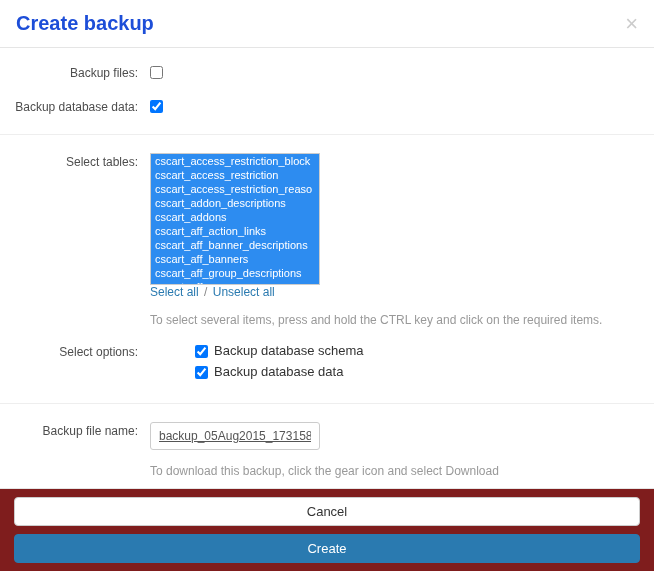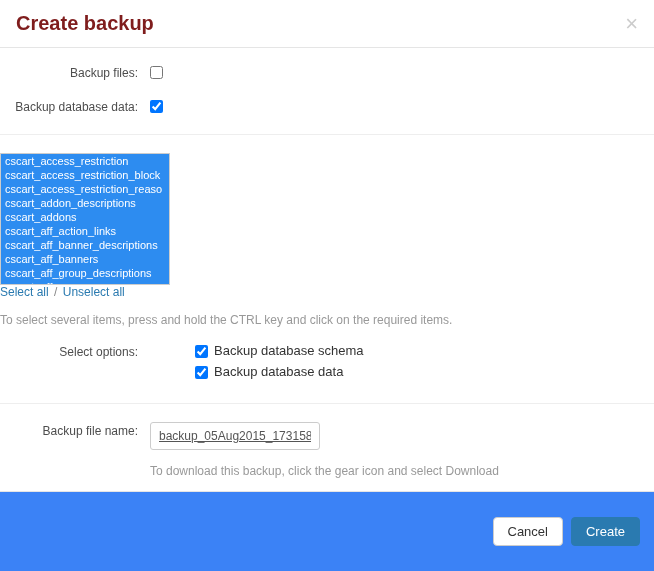--- a/index.html
+++ b/index.html
@@ -1,18 +1,18 @@
 <!DOCTYPE html>
 <html><head>
 <meta charset="utf-8">
 <style>
 * { box-sizing: border-box; margin: 0; padding: 0; }
 body { font-family: Arial, Helvetica, sans-serif; font-size: 13px; color: #333; background: #fff; width: 654px; height: 571px; overflow: hidden; position: relative; }
 .modal-header { padding: 12px 16px; border-bottom: 1px solid #e5e5e5; display: flex; justify-content: space-between; align-items: center; }
-.modal-header h3 { font-size: 20px; font-weight: bold; color: #7f1d1d; }
+.modal-header h3 { font-size: 20px; font-weight: bold; color: #1d4ed8; }
 .close-btn { font-size: 22px; color: #ccc; cursor: pointer; background: none; border: none; line-height: 1; }
 .modal-body { padding: 0; height: 480px; overflow-y: scroll; }
 .form-row { display: flex; align-items: flex-start; padding: 8px 16px 8px 0; }
 .form-row.first { padding-top: 16px; }
 .form-label { width: 150px; text-align: right; padding-right: 12px; padding-top: 2px; color: #4d4d4d; font-size: 12px; }
 .form-field { flex: 1; }
 .divider { border-top: 1px solid #eee; margin: 10px 0; }
 input[type="checkbox"] { margin-top: 2px; }
 .checkbox-line { display: flex; align-items: center; gap: 6px; margin-bottom: 6px; font-size: 13px; color: #333; padding-left: 45px; }
 .multiselect { width: 170px; height: 132px; border: 1px solid #ccc; font-size: 11px; overflow-y: scroll; background: #fff; }
@@ -20,21 +20,21 @@
 .multiselect-opt.selected { background: #2d8cf0; color: #fff; }
 .links { margin-top: 0; font-size: 12px; }
 .links a { color: #2a7ab0; text-decoration: none; cursor: pointer; }
 .links .sep { color: #888; margin: 0 2px; }
 .hint { color: #999; font-size: 12px; margin-top: 14px; }
 .text-input { width: 170px; height: 28px; padding: 4px 8px; border: 1px solid #ccc; border-radius: 3px; font-size: 12px; color: #555; text-decoration: underline; }
 .select-wrap { position: relative; display: inline-block; width: 200px; }
 .select-input { width: 100%; height: 28px; padding: 4px 28px 4px 8px; border: 1px solid #ccc; border-radius: 3px; font-size: 12px; color: #555; background: #fff; appearance: none; }
 .select-caret { position: absolute; right: 0; top: 0; width: 24px; height: 28px; border-left: 1px solid #ccc; display: flex; align-items: center; justify-content: center; pointer-events: none; background: #f5f5f5; border-radius: 0 3px 3px 0; }
 .select-caret svg { width: 10px; height: 10px; }
-.modal-footer { position: absolute; bottom: 0; left: 0; right: 0; padding: 25px 14px; border-top: 1px solid #e5e5e5; background: #3b82f6; display: flex; justify-content: flex-end; gap: 8px; }
+.modal-footer { position: absolute; bottom: 0; left: 0; right: 0; padding: 8px 14px; border-top: 1px solid #e5e5e5; background: #7f1d1d; display: flex; justify-content: flex-end; gap: 8px; flex-direction: column; }
 .btn { padding: 6px 14px; border-radius: 4px; font-size: 13px; cursor: pointer; border: 1px solid transparent; }
 .btn-default { background: #fff; border-color: #ccc; color: #333; }
 .btn-primary { background: #2a7ab0; color: #fff; border-color: #2a7ab0; }
 ::-webkit-scrollbar { width: 14px; }
 ::-webkit-scrollbar-track { background: #f0f0f0; }
 ::-webkit-scrollbar-thumb { background: #c8c8c8; }
 ::-webkit-scrollbar-button { background: #e8e8e8; height: 14px; }
 </style>
 </head>
 <body>
@@ -56,24 +56,25 @@
   <div class="form-row">
     <div class="form-label">Backup database data:</div>
     <div class="form-field">
       <input type="checkbox" checked="" style="">
     </div>
   </div>
 
   <div class="divider"></div>
 
   <div class="form-row">
+    <div class="form-label">Select tables:</div>
     <div class="form-field">
       <div class="multiselect" id="tables-list">
+          <div class="multiselect-opt selected">cscart_access_restriction_block</div>
           <div class="multiselect-opt selected">cscart_access_restriction</div>
-          <div class="multiselect-opt selected">cscart_access_restriction_block</div>
           <div class="multiselect-opt selected">cscart_access_restriction_reaso</div>
           <div class="multiselect-opt selected">cscart_addon_descriptions</div>
           <div class="multiselect-opt selected">cscart_addons</div>
           <div class="multiselect-opt selected">cscart_aff_action_links</div>
           <div class="multiselect-opt selected">cscart_aff_banner_descriptions</div>
           <div class="multiselect-opt selected">cscart_aff_banners</div>
           <div class="multiselect-opt selected">cscart_aff_group_descriptions</div>
           <div class="multiselect-opt selected">cscart_aff_groups</div>
         </div>
       <div class="links">

